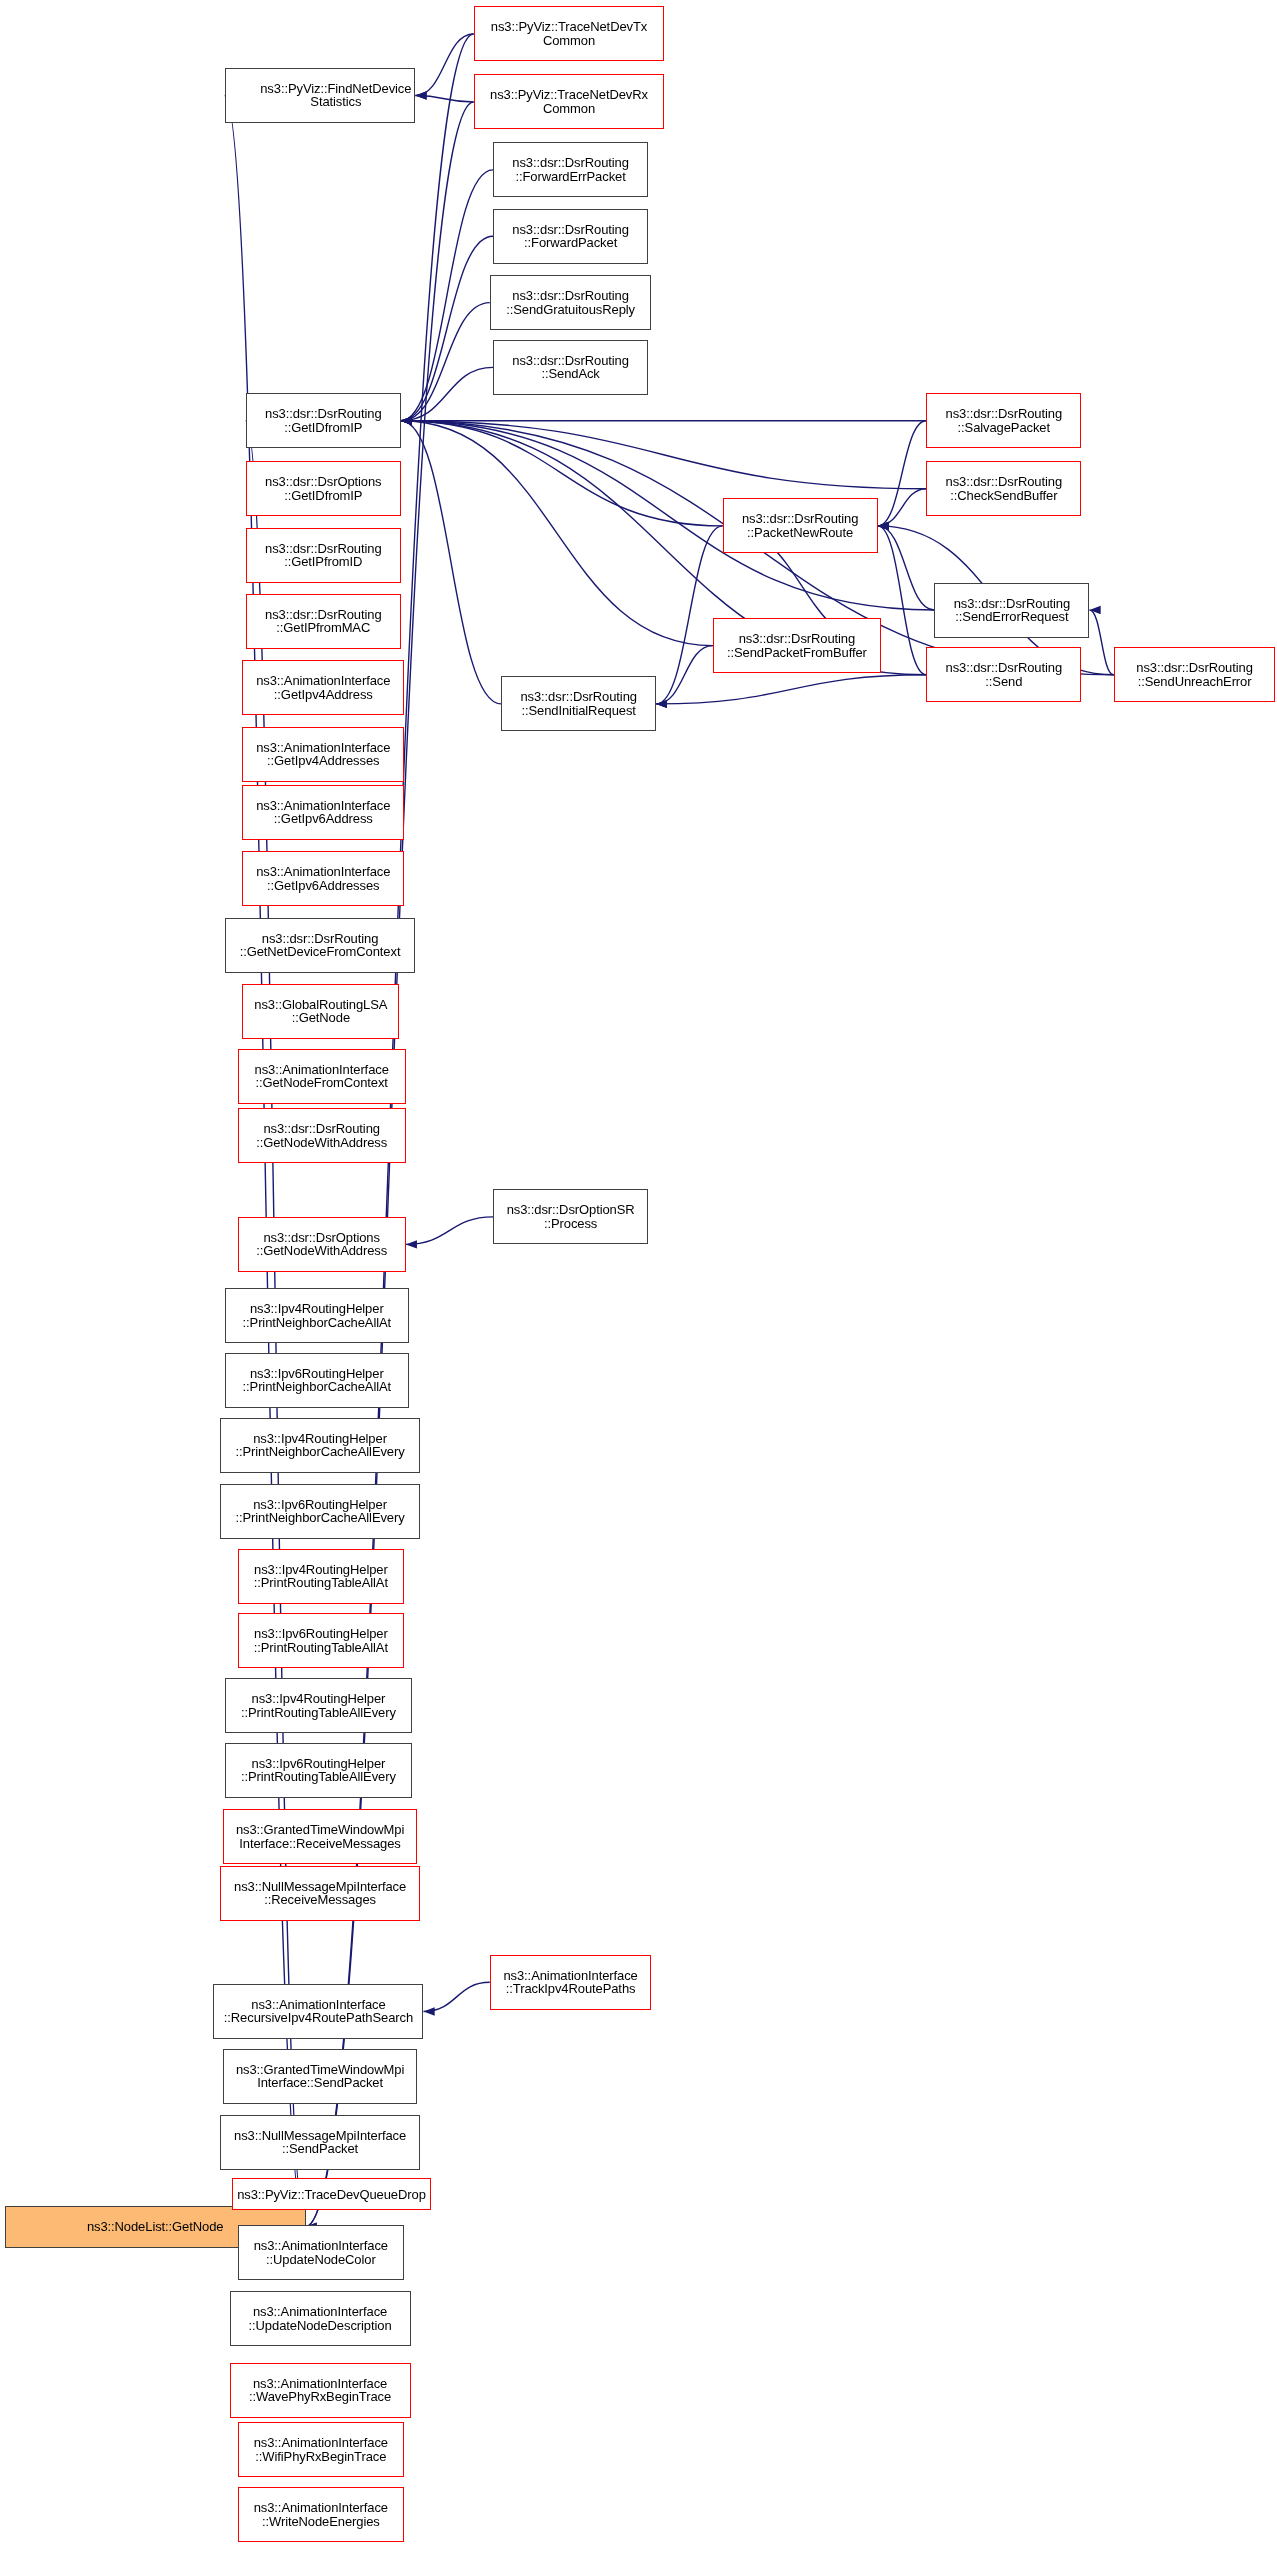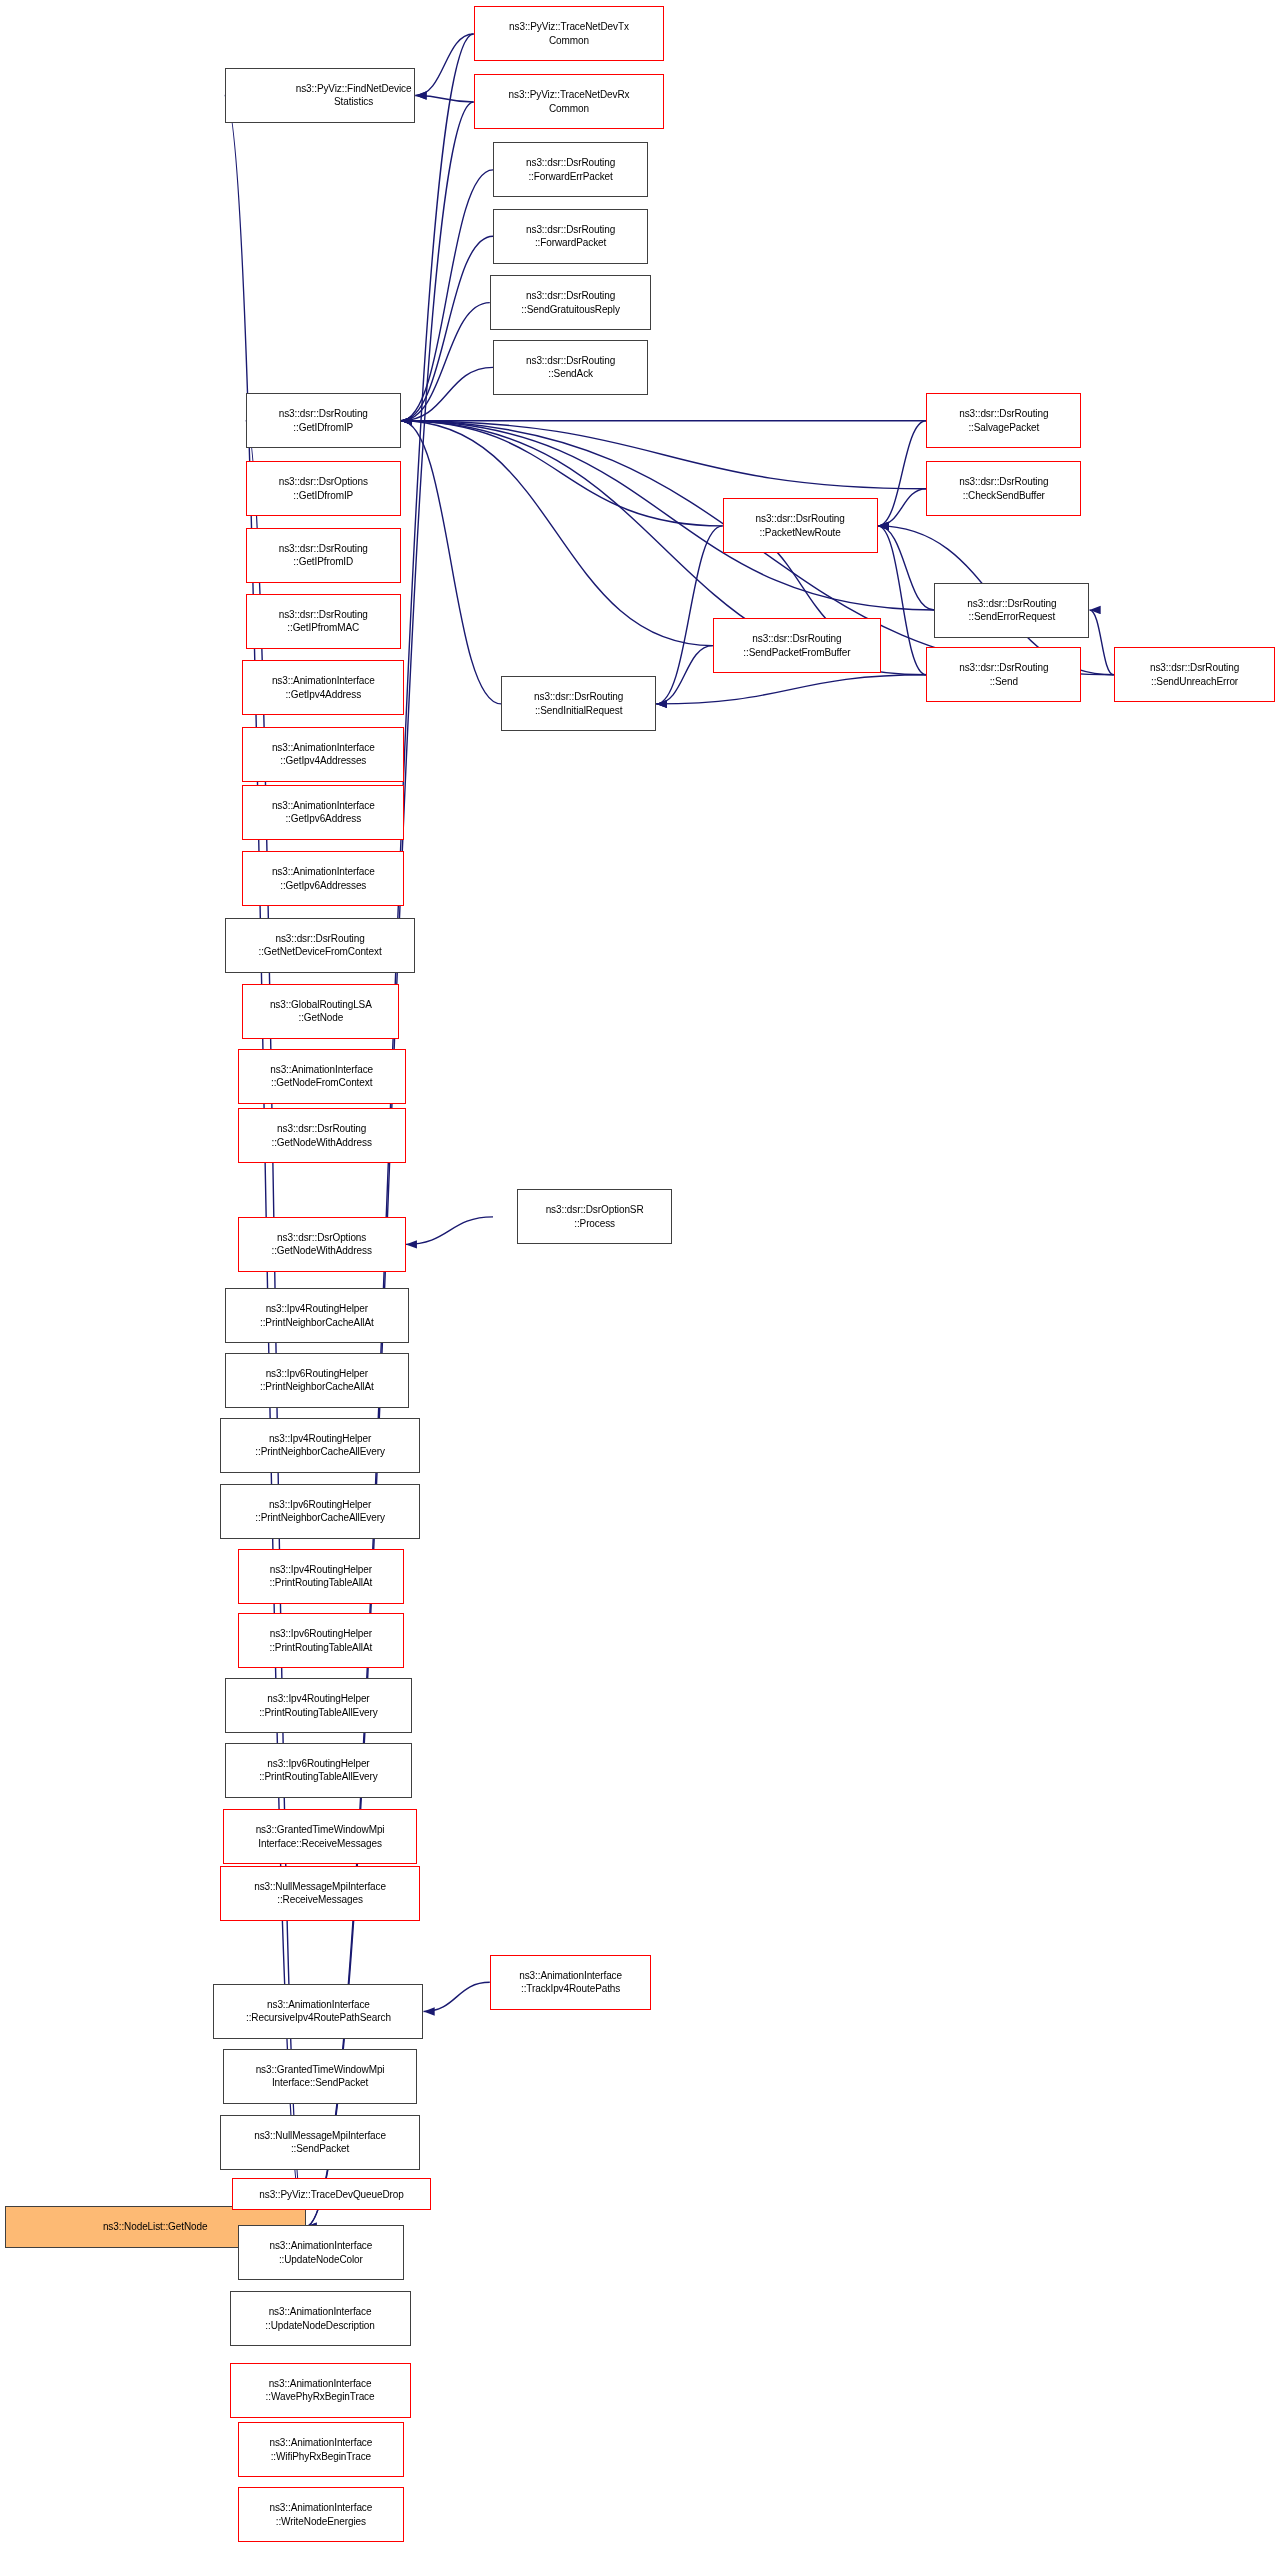--- a/index.html
+++ b/index.html
@@ -1,21 +1,21 @@
 <!DOCTYPE html>
 <html><head>
 <meta charset="utf-8">
 <style>
   html,body{margin:0;padding:0;background:#ffffff;}
   body{font-family:"Liberation Sans","DejaVu Sans",sans-serif;}
   #graph{position:relative;width:1277px;height:2560px;overflow:hidden;background:#fff;}
   #edges{position:absolute;left:0;top:0;width:1277px;height:2560px;}
   .node{position:absolute;box-sizing:border-box;display:flex;align-items:center;
         justify-content:center;text-align:center;background:#ffffff;
-        font-size:10px;line-height:13.5px;color:#000;letter-spacing:-0.1px;}
+        font-size:13px;line-height:13.5px;color:#000;letter-spacing:-0.1px;}
   .node span{display:block;padding:0 3px;white-space:pre-line;}
   .b-black{border:1px solid #404040;}
   .b-red{border:1px solid #ff0000;}
   .b-root{border:1px solid #404040;background:#fdba74;}
 </style>
 </head>
 <body>
 
 <div id="graph">
   <svg id="edges" viewBox="0 0 1277 2560" preserveAspectRatio="none" aria-hidden="true">
@@ -134,21 +134,21 @@
 ::GetNodeFromContext</span>
       </div>
       <div class="node b-red" style="left: 237.619px; top: 1108.47px; width: 168.111px; height: 55.019px;">
         <span>ns3::dsr::DsrRouting
 ::GetNodeWithAddress</span>
       </div>
       <div class="node b-red" style="left: 237.619px; top: 1216.89px; width: 168.111px; height: 55.019px;">
         <span>ns3::dsr::DsrOptions
 ::GetNodeWithAddress</span>
       </div>
-      <div class="node b-black" style="left: 493.019px; top: 1189.38px; width: 155.18px; height: 55.019px; margin-left: 24px;">
+      <div class="node b-black" style="left: 493.019px; top: 1189.38px; width: 155.18px; height: 55.019px;">
         <span>ns3::dsr::DsrOptionSR
 ::Process</span>
       </div>
       <div class="node b-black" style="left: 224.687px; top: 1288.09px; width: 184.276px; height: 55.019px;">
         <span>ns3::Ipv4RoutingHelper
 ::PrintNeighborCacheAllAt</span>
       </div>
       <div class="node b-black" style="left: 224.687px; top: 1352.82px; width: 184.276px; height: 55.019px;">
         <span>ns3::Ipv6RoutingHelper
 ::PrintNeighborCacheAllAt</span>

